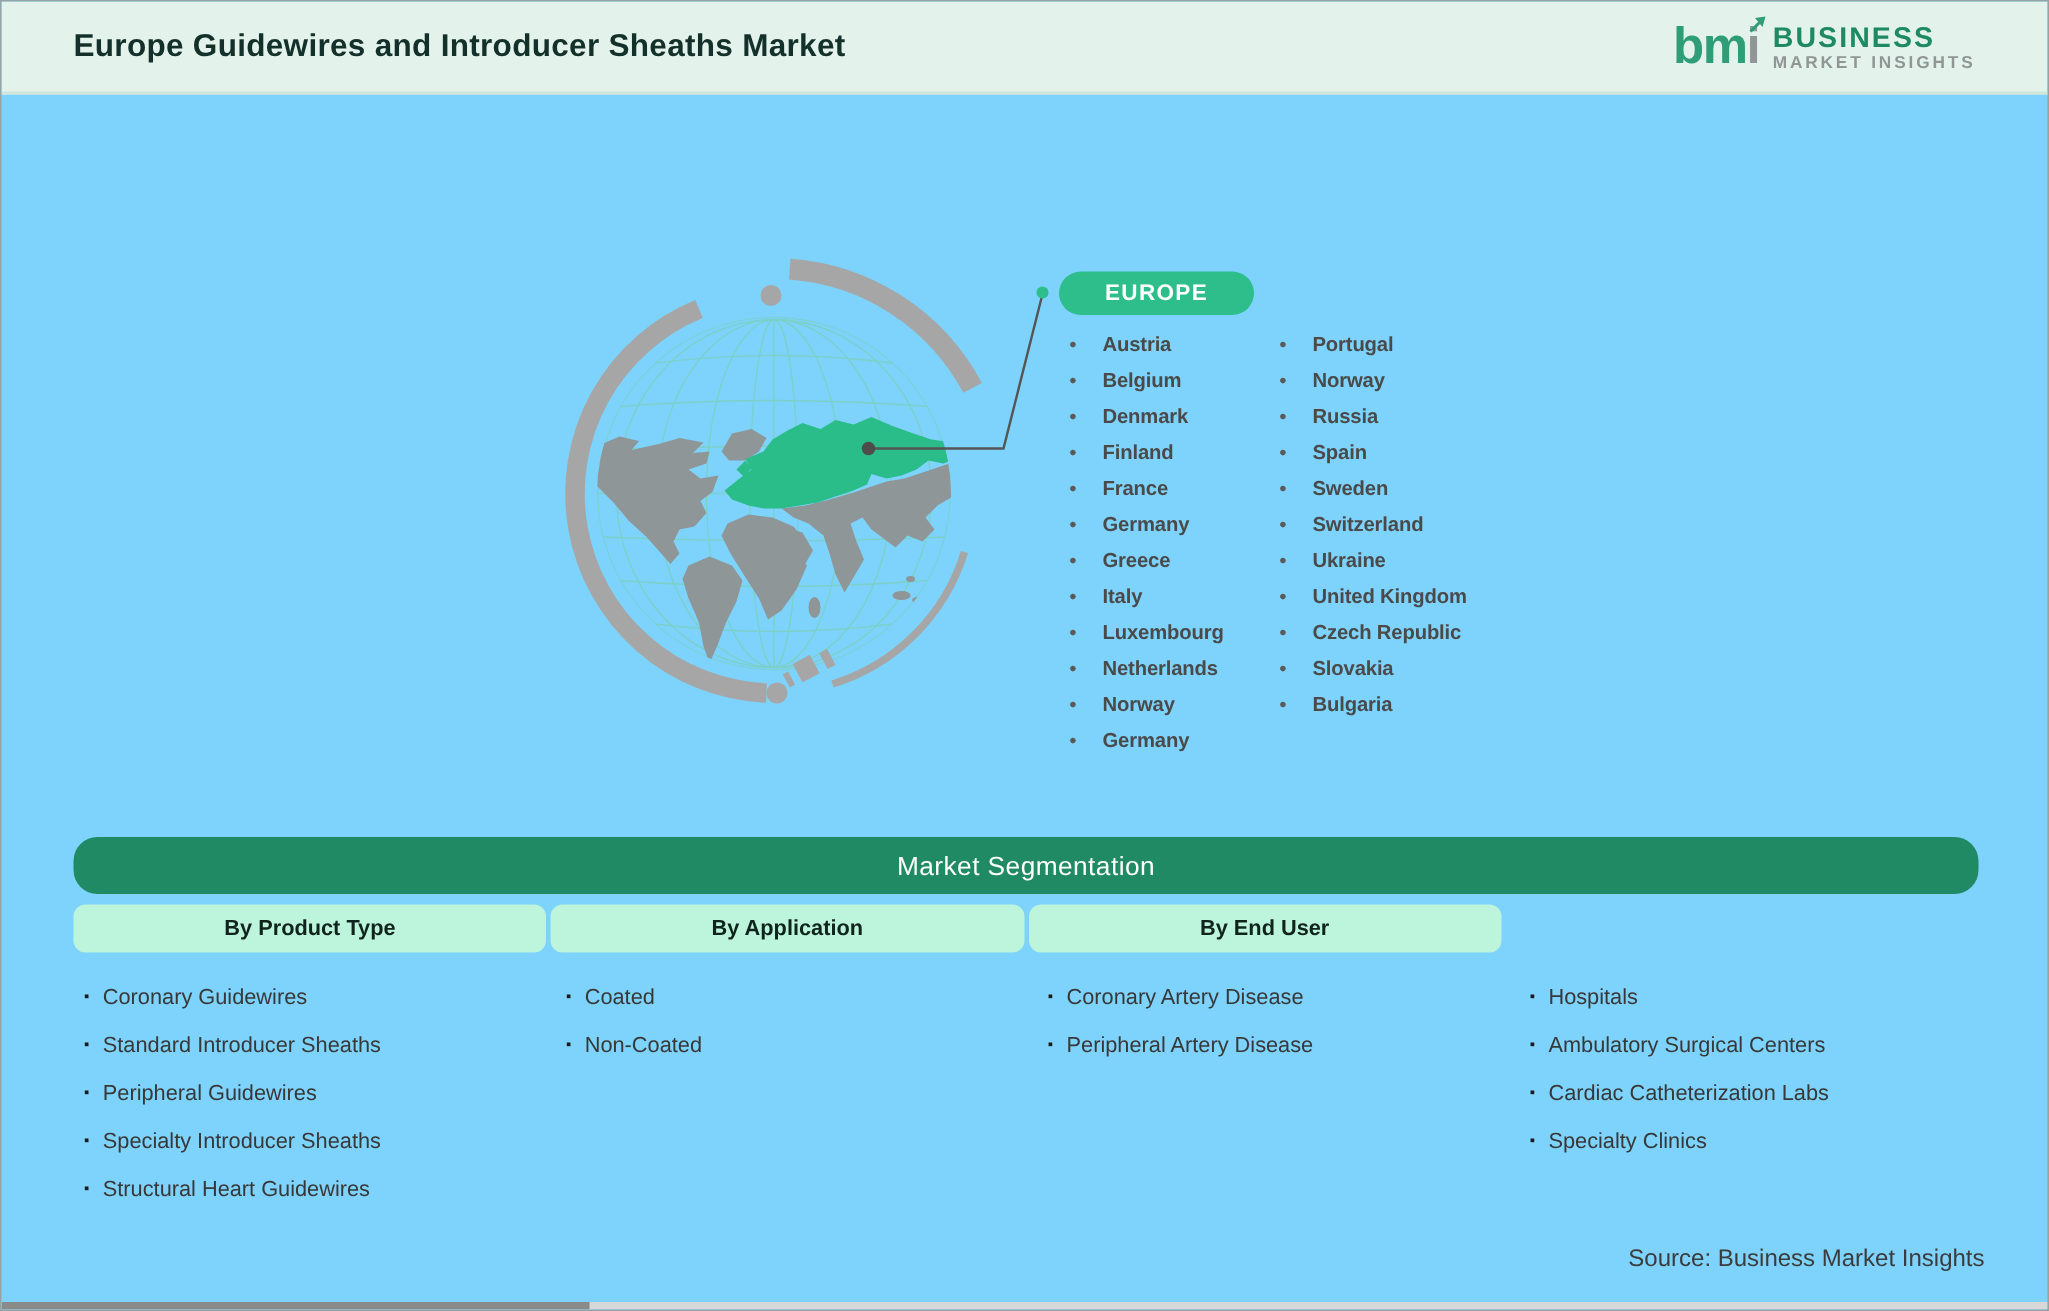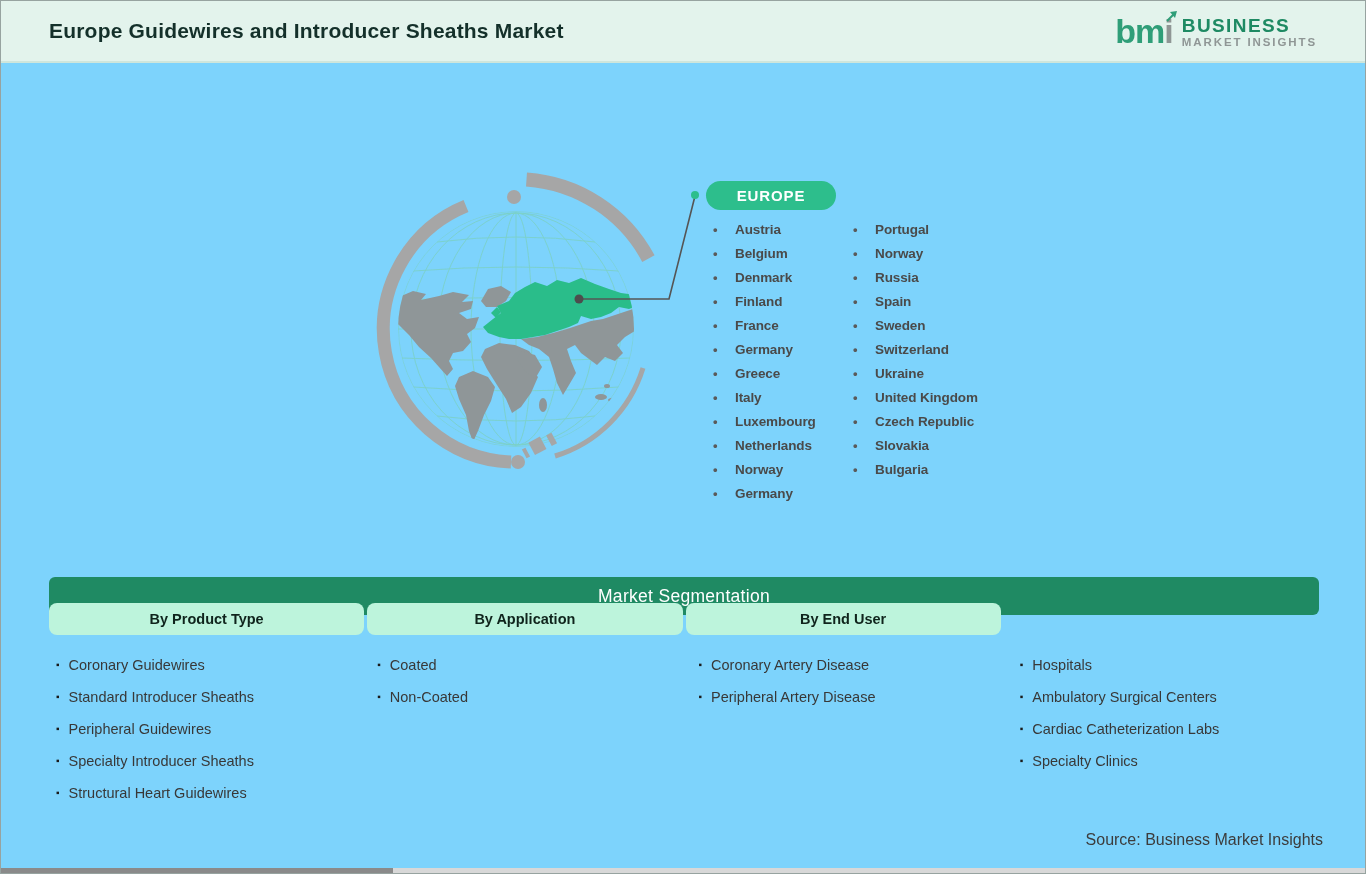--- a/index.html
+++ b/index.html
@@ -25,22 +25,22 @@
                border-radius:15px;color:#fff;font-weight:bold;font-size:15px;text-align:center;
                line-height:29px;letter-spacing:.9px;}
   .countries{position:absolute;top:216px;}
   .countries ul{list-style:none;margin:0;padding:0;}
   .country-row{height:24px;display:flex;align-items:center;font-size:13.5px;font-weight:600;
                color:#4a4a4a;letter-spacing:-.1px;}
   .cdot{width:22px;color:#5a5a5a;font-size:13px;}
   #countries-col1{left:712px;}
   #countries-col2{left:852px;}
   
-  .segbar{position:absolute;left:48px;top:576px;width:1270px;height:38px;background:#1f8a63;
-          border-radius:6px;color:#fff;text-align:center;line-height:38px;font-size:17.5px;
+  .segbar{position:absolute;left:48px;top:557px;width:1270px;height:38px;background:#1f8a63;
+          border-radius:16px;color:#fff;text-align:center;line-height:38px;font-size:17.5px;
           font-weight:500;letter-spacing:.3px;box-sizing:border-box;}
   .seg-pills{position:absolute;left:48px;top:602px;width:1270px;display:grid;
              grid-template-columns:repeat(4,1fr);gap:3px;}
   .seg-pill{height:32px;background:#bdf4dc;border-radius:8px;text-align:center;line-height:32px;
             font-weight:bold;font-size:14.5px;color:#0f241c;}
   .seg-lists{position:absolute;left:48px;top:648px;width:1270px;display:grid;
              grid-template-columns:repeat(4,1fr);gap:15px;}
   .seg-list ul{list-style:none;margin:0;padding:0 0 0 7px;}
   .seg-item{height:32px;display:flex;align-items:center;font-size:14.5px;color:#383838;}
   .sq{font-size:10px;margin-right:9px;color:#1a1a1a;line-height:1;}

